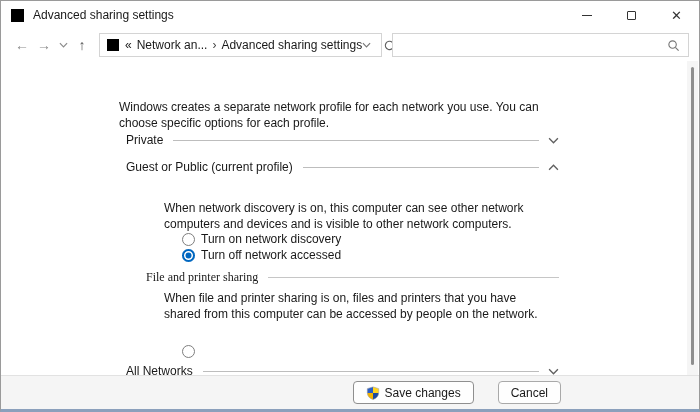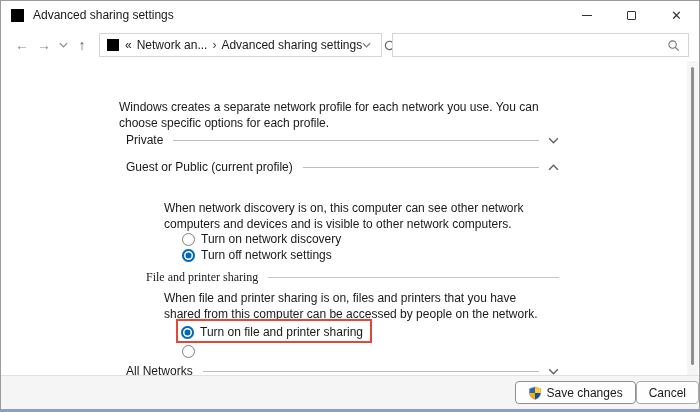--- a/index.html
+++ b/index.html
@@ -52,21 +52,21 @@
                    box-shadow: inset 0 0 0 2px #0067c0, inset 0 0 0 3.5px #fff; }
   .highlight-box { display:inline-flex; align-items:center; border:2px solid #e2473a; padding:2px 7px 2px 3px; background:#fff; }
 
   
   .scroll-track { position:absolute; top:60px; right:1px; bottom:34px; width:11px; background:#f5f5f5; }
   .scroll-thumb { position:absolute; left:4px; width:3px; top:6px; bottom:10px; background:#8f8f8f; border-radius:2px; }
 
   
   .footer { position:absolute; left:0; right:0; bottom:0; height:34px; background:#f5f5f5;
             border-top:1px solid #e2e2e2; display:flex; align-items:center;
-            justify-content:flex-end; gap:0; }
+            justify-content:flex-end; padding-right:138px; gap:24px; }
   .btn { font-family:inherit; font-size:12px; height:23px; padding:0 12px; background:#fefefe;
          border:1px solid #a9a9a9; border-radius:4px; display:inline-flex; align-items:center;
          gap:5px; color:#191919; cursor:default; }
   .btn.primary { border-color:#8f8f8f; }
 </style>
 </head>
 <body>
 
 <div class="window">
 
@@ -150,36 +150,30 @@
 
     <p class="sub-desc abs" style="top:140px; left:163px;">When network discovery is on, this computer can see other network computers and devices and is visible to other network computers.</p>
 
     <label class="radio-row abs" style="top:169px; left:181px;">
       <span class="radio"></span>
       <span>Turn on network discovery</span>
     </label>
 
     <label class="radio-row abs" style="top:185px; left:181px;">
       <span class="radio checked"></span>
-      <span>Turn off network settings</span>
+      <span>Turn off network accessed</span>
     </label>
 
     <div class="section-row abs" style="top:207px; left:145px; width:413px;font-family:Liberation Serif, serif;">
       <span>File and printer sharing</span>
       <span class="rule-sub"></span>
     </div>
 
     <p class="sub-desc abs" style="top:230px; left:163px;">When file and printer sharing is on, files and printers that you have shared from this computer can be accessed by people on the network.</p>
 
-    <div class="highlight-box abs" style="top:258px; left:175px;">
-      <label class="radio-row">
-        <span class="radio checked"></span>
-        <span>Turn on file and printer sharing</span>
-      </label>
-    </div>
 
     <label class="radio-row abs" style="top:281px; left:181px;">
       <span class="radio"></span>
     </label>
 
     <div class="section-row abs" style="top:301px; left:125px; width:433px;">
       <span>All Networks</span>
       <span class="rule"></span>
       <span class="chev">
         <svg width="11" height="7" viewBox="0 0 10 6">

